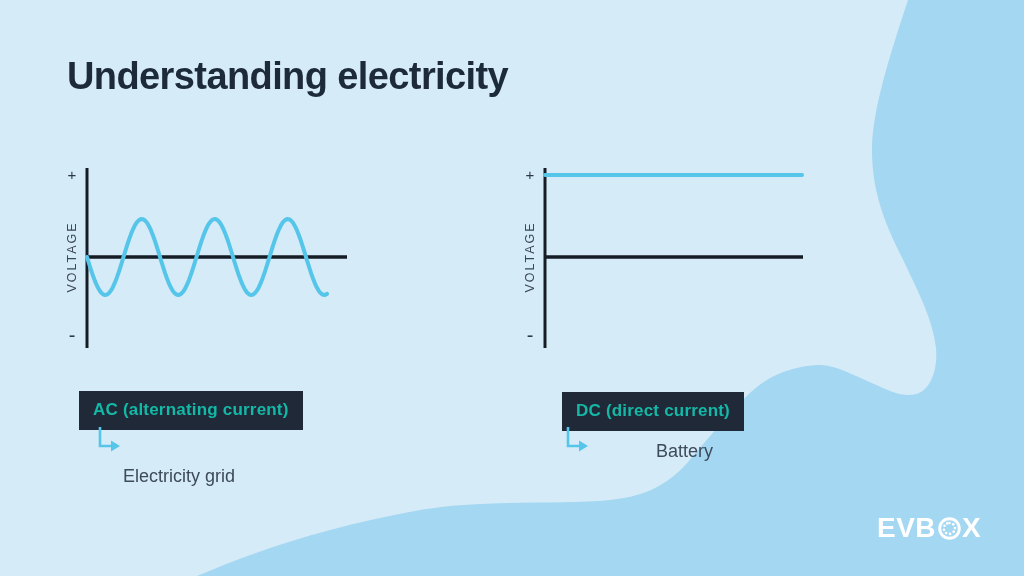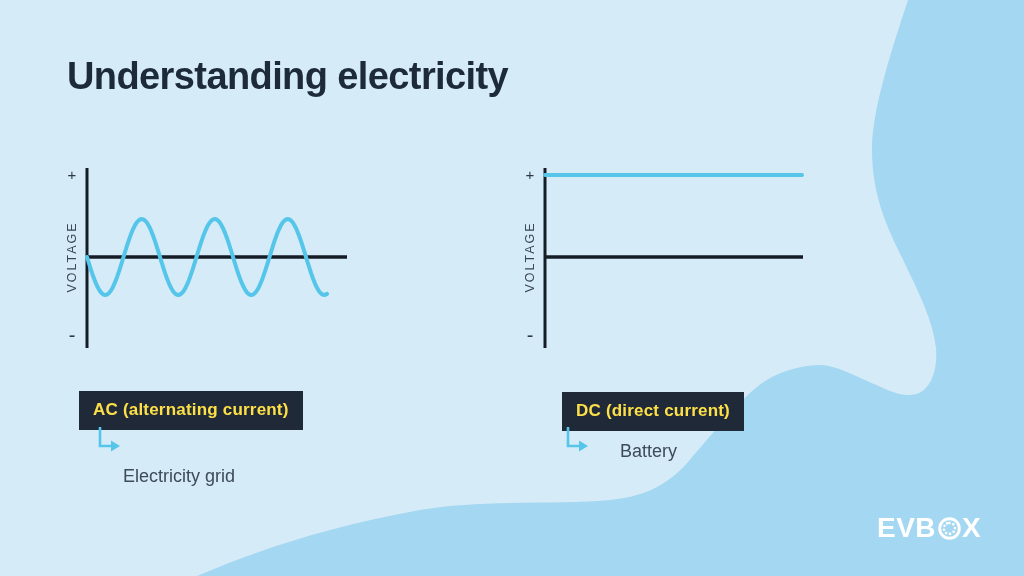--- a/index.html
+++ b/index.html
@@ -71,21 +71,21 @@
     font-size: 12.5px;
     letter-spacing: 2px;
     color: #394654;
     white-space: nowrap;
   }
 
   .badge {
     position: absolute;
     padding: 9px 14px 10px 14px;
     background: #202938;
-    color: #fde047;
+    color: #14b8a6;
     font-size: 17px;
     font-weight: bold;
     letter-spacing: 0.2px;
     white-space: nowrap;
     z-index: 2;
   }
   .badge-ac { left: 79px; top: 391px; }
   .badge-dc { left: 562px; top: 392px; }
 
   .caption-arrow {
@@ -97,21 +97,21 @@
   .arrow-dc { left: 561px; top: 427px; }
 
   .caption {
     position: absolute;
     font-size: 18px;
     color: #3D4A59;
     white-space: nowrap;
     z-index: 2;
   }
   .caption-ac { left: 123px; top: 466px; }
-  .caption-dc { left: 620px; top: 441px; }
+  .caption-dc { left: 656px; top: 441px; }
 
   .logo {
     position: absolute;
     left: 877px; top: 514px;
     display: flex;
     color: #FFFFFF;
     font-size: 28px;
     font-weight: bold;
     letter-spacing: 0.5px;
     z-index: 2;

